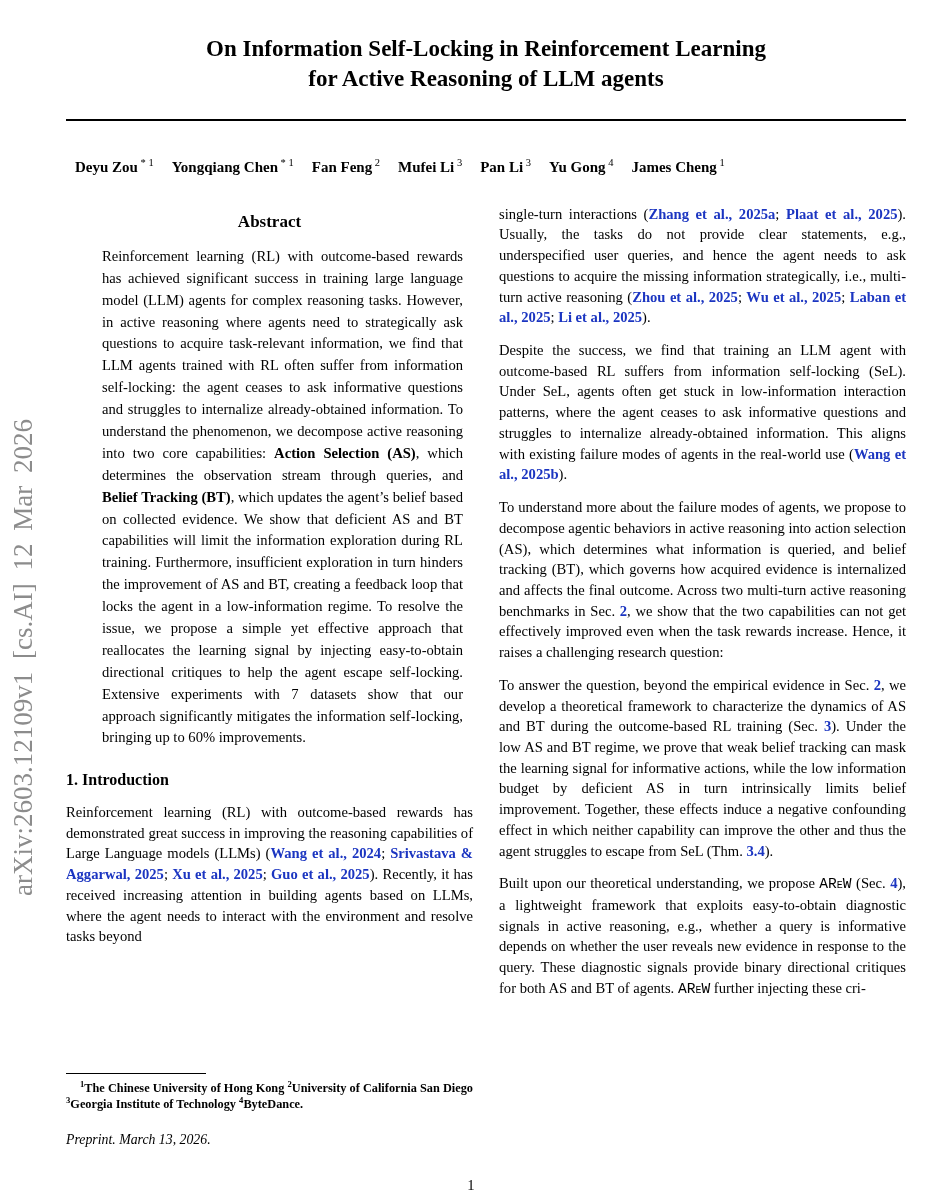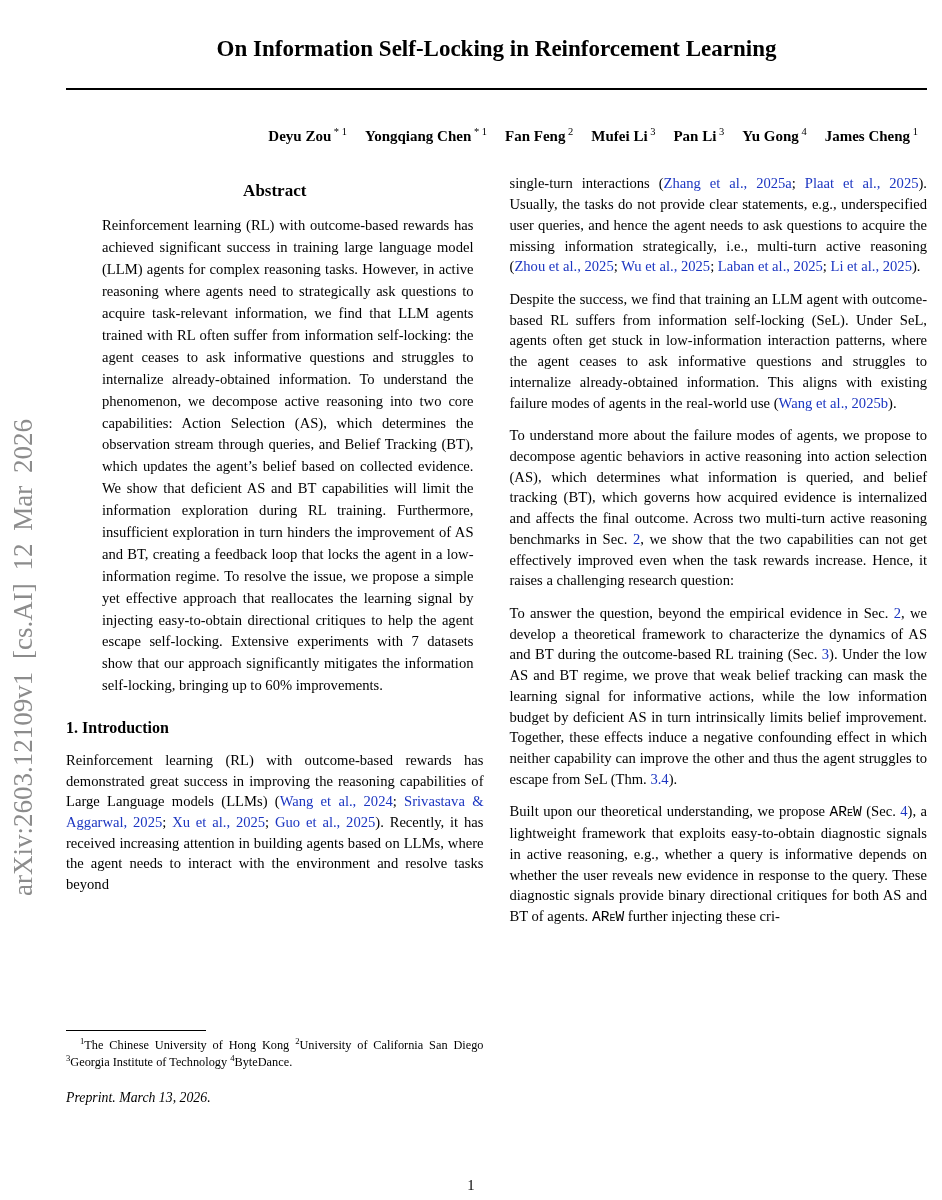--- a/index.html
+++ b/index.html
@@ -18,37 +18,37 @@
     position: absolute;
     left: 8px; top: 896px;
     transform: rotate(-90deg);
     transform-origin: 0 0;
     white-space: nowrap;
     font-size: 27px;
     word-spacing: 6px;
     color: var(--watermark-color, #8c8c8c);
   }
 
-  .content { position: absolute; left: 66px; right: 15px; top: 0; }
+  .content { position: absolute; left: 66px; right: 36px; top: 0; }
 
   h1.title {
     margin: 34px 0 0 0;
     text-align: center;
     font-size: 23px;
     line-height: 1.32;
     font-weight: bold;
   }
   hr.title-rule {
     border: none;
     border-top: 2px solid #000;
     margin: 24px 0 0 0;
   }
   .authors {
     margin-top: 36px;
-    text-align: right;
+    text-align: left;
     font-size: 15px;
   }
   .author-entry { margin: 0 9px; white-space: nowrap; }
   .author-name { font-weight: bold; }
   .author-sup { font-weight: normal; font-size: 70%; }
 
   .columns { margin-top: 28px; display: flex; gap: 26px; }
   .col {
     flex: 1 1 0;
     font-size: 14.6px;
@@ -87,52 +87,54 @@
     border-top: 1px solid #000;
     width: 140px;
     margin: 0 0 6px 0;
   }
   p.footnote {
     margin: 0;
     font-size: 12.3px;
     line-height: 1.32;
     text-align: justify;
     text-indent: 14px;
+    font-weight: bold;
   }
   p.preprint {
-    margin: 18px 0 16px 0;
+    margin: 18px 0 4px 0;
     font-style: italic;
     font-size: 13.8px;
   }
 
   .page-number {
     position: absolute;
     bottom: 6px; left: 0; right: 0;
     text-align: center;
     font-size: 14.6px;
   }
 
   
   .seg-i { }
-  .seg-b { font-weight: normal; }
+  .seg-b { font-weight: bold; }
   .seg-sc { font-variant: small-caps; font-family: Liberation Mono, monospace; }
-  .seg-link { color: var(--citation-color, #1b35c1); }
+  .seg-link { color: var(--citation-color, #1b35c1); font-weight: bold; }
   .seg-sup { vertical-align: super; font-size: 70%; line-height: 0; }
 </style>
 </head>
 <body>
 
 <div class="page">
 
   <div class="arxiv-text">arXiv:2603.12109v1 [cs.AI] 12 Mar 2026</div>
 
   <div class="content">
 
     <h1 class="title">
       <span>On Information Self-Locking in Reinforcement Learning</span><br>
+      <span>for Active Reasoning of LLM agents</span>
     </h1>
 
     <hr class="title-rule">
 
     <div class="authors"><span class="author-entry"><span class="author-name">Deyu Zou</span><sup class="author-sup"> * 1</sup></span><span class="author-entry"><span class="author-name">Yongqiang Chen</span><sup class="author-sup"> * 1</sup></span><span class="author-entry"><span class="author-name">Fan Feng</span><sup class="author-sup"> 2</sup></span><span class="author-entry"><span class="author-name">Mufei Li</span><sup class="author-sup"> 3</sup></span><span class="author-entry"><span class="author-name">Pan Li</span><sup class="author-sup"> 3</sup></span><span class="author-entry"><span class="author-name">Yu Gong</span><sup class="author-sup"> 4</sup></span><span class="author-entry"><span class="author-name">James Cheng</span><sup class="author-sup"> 1</sup></span></div>
 
     <div class="columns">
 
       <div class="col col-left">
         <h2 class="abstract-heading">Abstract</h2>

